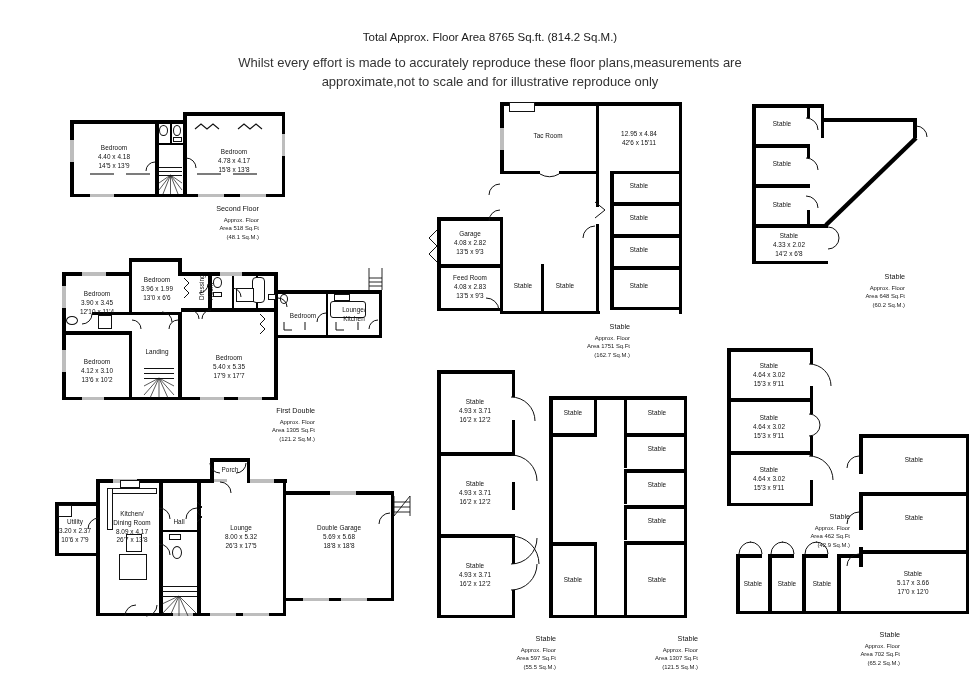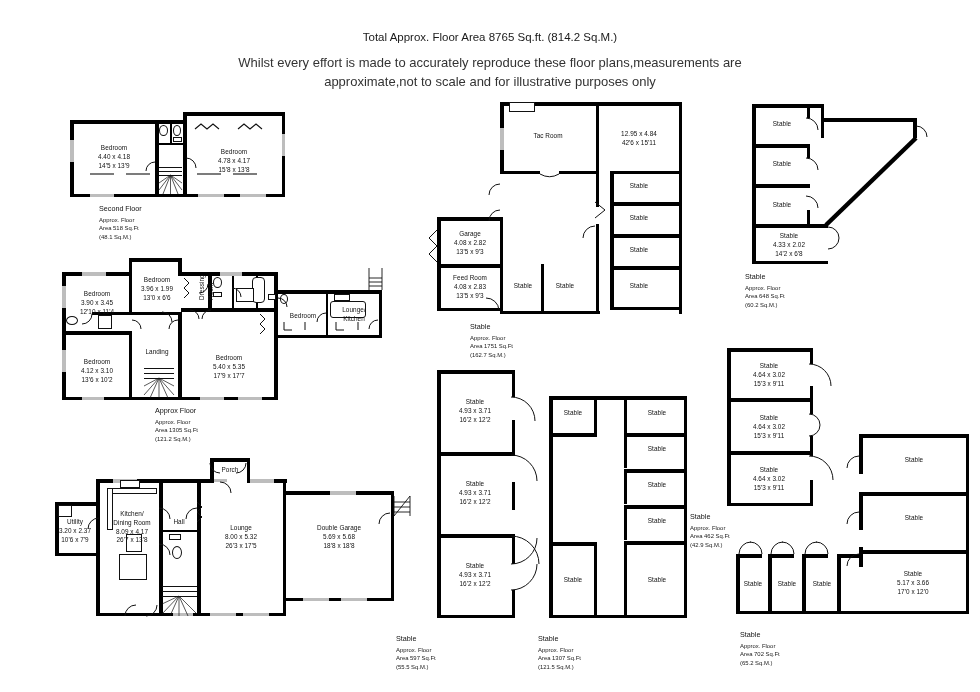--- a/index.html
+++ b/index.html
@@ -46,21 +46,21 @@
     font-size: 6.4px;
     color: #111;
     line-height: 1.38;
     white-space: nowrap;
     letter-spacing: 0.05px;
   }
   .room-label .rn { display: block; }
   .room-label .rd { display: block; }
   .caption {
     position: absolute;
-    text-align: left;
+    text-align: right;
     width: 160px;
     line-height: 1.4;
   }
   .caption .cap-name { font-size: 7.2px; color: #111; display: block; margin-bottom: 2px; }
   .caption .cap-sub { font-size: 5.9px; color: #222; display: block; }
 
   .fix { position: absolute; border: 0.8px solid #111; background: #fff; }
   .fix-oval { position: absolute; border: 0.8px solid #111; border-radius: 50%; background:#fff; }
   .stair { position: absolute; }
   .stair .tread { position: absolute; background: #111; height: 0.8px; left: 0; right: 0; }
@@ -68,21 +68,21 @@
 </style>
 </head>
 <body>
 
 <div id="page">
 
   <div class="header">
     <div class="subtitle">Total Approx. Floor Area 8765 Sq.ft. (814.2 Sq.M.)</div>
     <div class="disclaimer">
       <div>Whilst every effort is made to accurately reproduce these floor plans,measurements are</div>
-      <div>approximate,not to scale and for illustrative purposes only</div>
+      <div>approximate,not to scale and for illustrative reproduce only</div>
     </div>
   </div>
 
   <div class="plan" style="left:70px; top:112px; width:215px; height:85px;">
 
     <div class="wall" style="left:0; top:8px; width:3.5px; height:77px;"></div>
     <div class="wall" style="left:0; top:8px; width:85px; height:3.5px;"></div>
     <div class="wall" style="left:0; top:81.5px; width:215px; height:3.5px;"></div>
     <div class="wall" style="left:211.5px; top:0; width:3.5px; height:85px;"></div>
     <div class="wall" style="left:113px; top:0; width:102px; height:3.5px;"></div>
@@ -277,21 +277,21 @@
     </div>
     <div class="room-label" style="left:220px; top:54px; width:42px;">
       <span class="rn">Bedroom</span>
     </div>
     <div class="room-label" style="left:272px; top:48px; width:40px;">
       <span class="rn">Lounge/</span>
       <span class="rd">Kitchen</span>
     </div>
   </div>
   <div class="caption" style="left:155px; top:406px;">
-    <span class="cap-name">Approx Floor</span>
+    <span class="cap-name">First Double</span>
     <span class="cap-sub">Approx. Floor</span>
     <span class="cap-sub">Area 1305 Sq.Ft</span>
     <span class="cap-sub">(121.2 Sq.M.)</span>
   </div>
 
   <div class="plan" style="left:45px; top:458px; width:375px; height:170px;">
 
     <div class="wall" style="left:165px; top:0; width:3.5px; height:24px;"></div>
     <div class="wall" style="left:165px; top:0; width:40px; height:3.5px;"></div>
     <div class="wall" style="left:201.5px; top:0; width:3.5px; height:24px;"></div>

